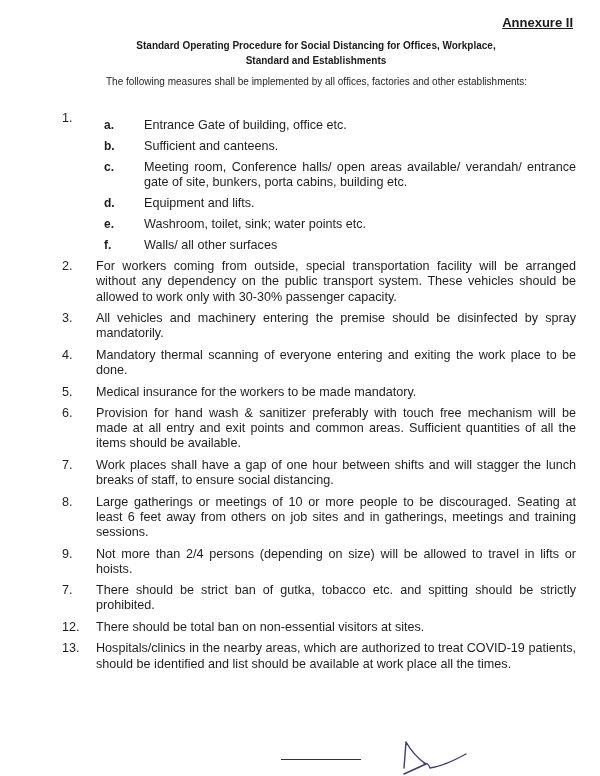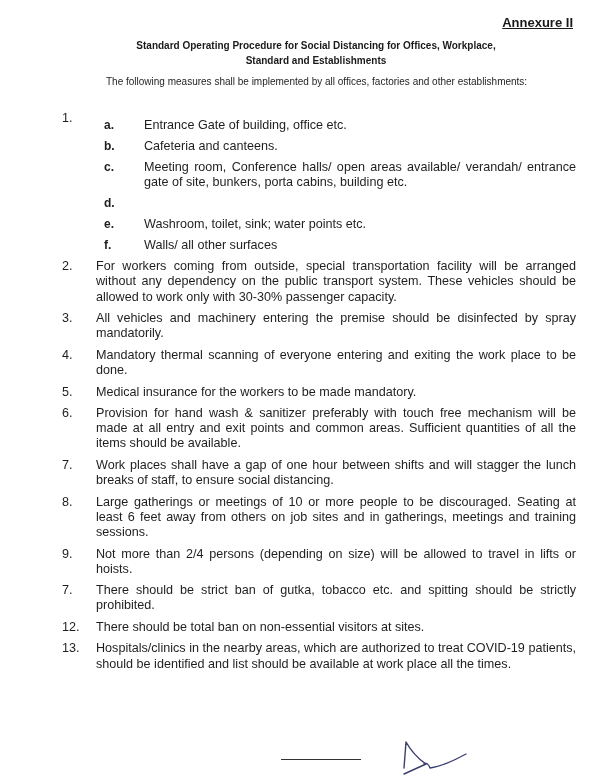--- a/index.html
+++ b/index.html
@@ -55,28 +55,29 @@
     <div class="item">
       <div class="num">1.</div>
       <div class="txt">
         <div>
           <div class="sub">
             <div class="letter">a.</div>
             <div class="subtxt">Entrance Gate of building, office etc.</div>
           </div>
           <div class="sub">
             <div class="letter">b.</div>
-            <div class="subtxt">Cafeteria and canteens.</div>
+            <div class="subtxt">Sufficient and canteens.</div>
           </div>
           <div class="sub">
             <div class="letter">c.</div>
             <div class="subtxt">Meeting room, Conference halls/ open areas available/ verandah/ entrance gate of site, bunkers, porta cabins, building etc.</div>
           </div>
           <div class="sub">
             <div class="letter">d.</div>
+            <div class="subtxt">Equipment and lifts.</div>
           </div>
           <div class="sub">
             <div class="letter">e.</div>
             <div class="subtxt">Washroom, toilet, sink; water points etc.</div>
           </div>
           <div class="sub">
             <div class="letter">f.</div>
             <div class="subtxt">Walls/ all other surfaces</div>
           </div>
         </div>

